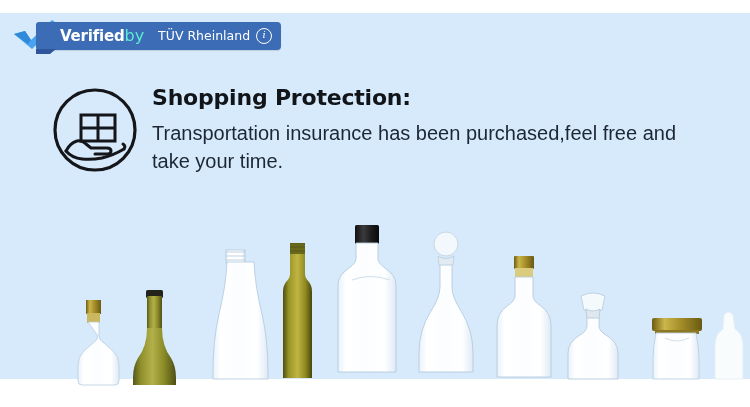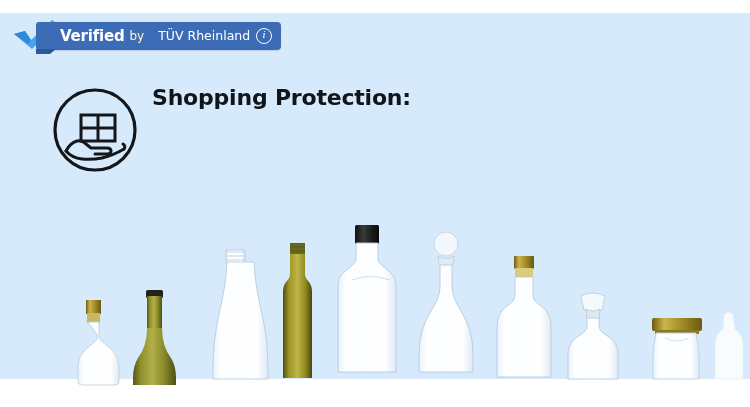--- a/index.html
+++ b/index.html
@@ -65,23 +65,22 @@
   }
   .tuv-verified{
     color:#ffffff;
     font-weight:bold;
     font-size:15px;
     letter-spacing:-0.2px;
     font-family:"DejaVu Sans", sans-serif;
     line-height:1;
   }
   .tuv-by{
-    color:#fef9c3;
-    font-size:12px;
-    margin-left:5px;
+    color:#5eead4;
+    font-size:16px;
     font-family:"DejaVu Sans", sans-serif;
     line-height:1;
   }
   .tuv-brand{
     color:#ffffff;
     font-size:12.5px;
     margin-left:14px;
     font-family:"DejaVu Sans", sans-serif;
     line-height:1;
   }
@@ -279,16 +278,17 @@
         <line x1="46" y1="28" x2="46" y2="54" stroke="#14161a" stroke-width="3"></line>
         <line x1="29" y1="41" x2="63" y2="41" stroke="#14161a" stroke-width="3"></line>
 
         <path d="M14 64 q4 -8 11 -10 q5 -1 9 3 l5 4 h16 q4 0 4 3 q0 3 -4 3 h-12" fill="none" stroke="#14161a" stroke-width="3" stroke-linecap="round" stroke-linejoin="round"></path>
         <path d="M14 64 q6 7 16 8 q10 1 20 -1 q12 -3 22 -9" fill="none" stroke="#14161a" stroke-width="3" stroke-linecap="round" stroke-linejoin="round"></path>
         <path d="M72 62 q2 -3 -1 -5" fill="none" stroke="#14161a" stroke-width="3" stroke-linecap="round"></path>
       </svg>
     </span>
     <div class="protect-text">
       <p class="protect-title">Shopping Protection:</p>
+      <p class="protect-body">Transportation insurance has been purchased,feel free and take your time.</p>
     </div>
   </div>
 
 </div>
 
 </body></html>

